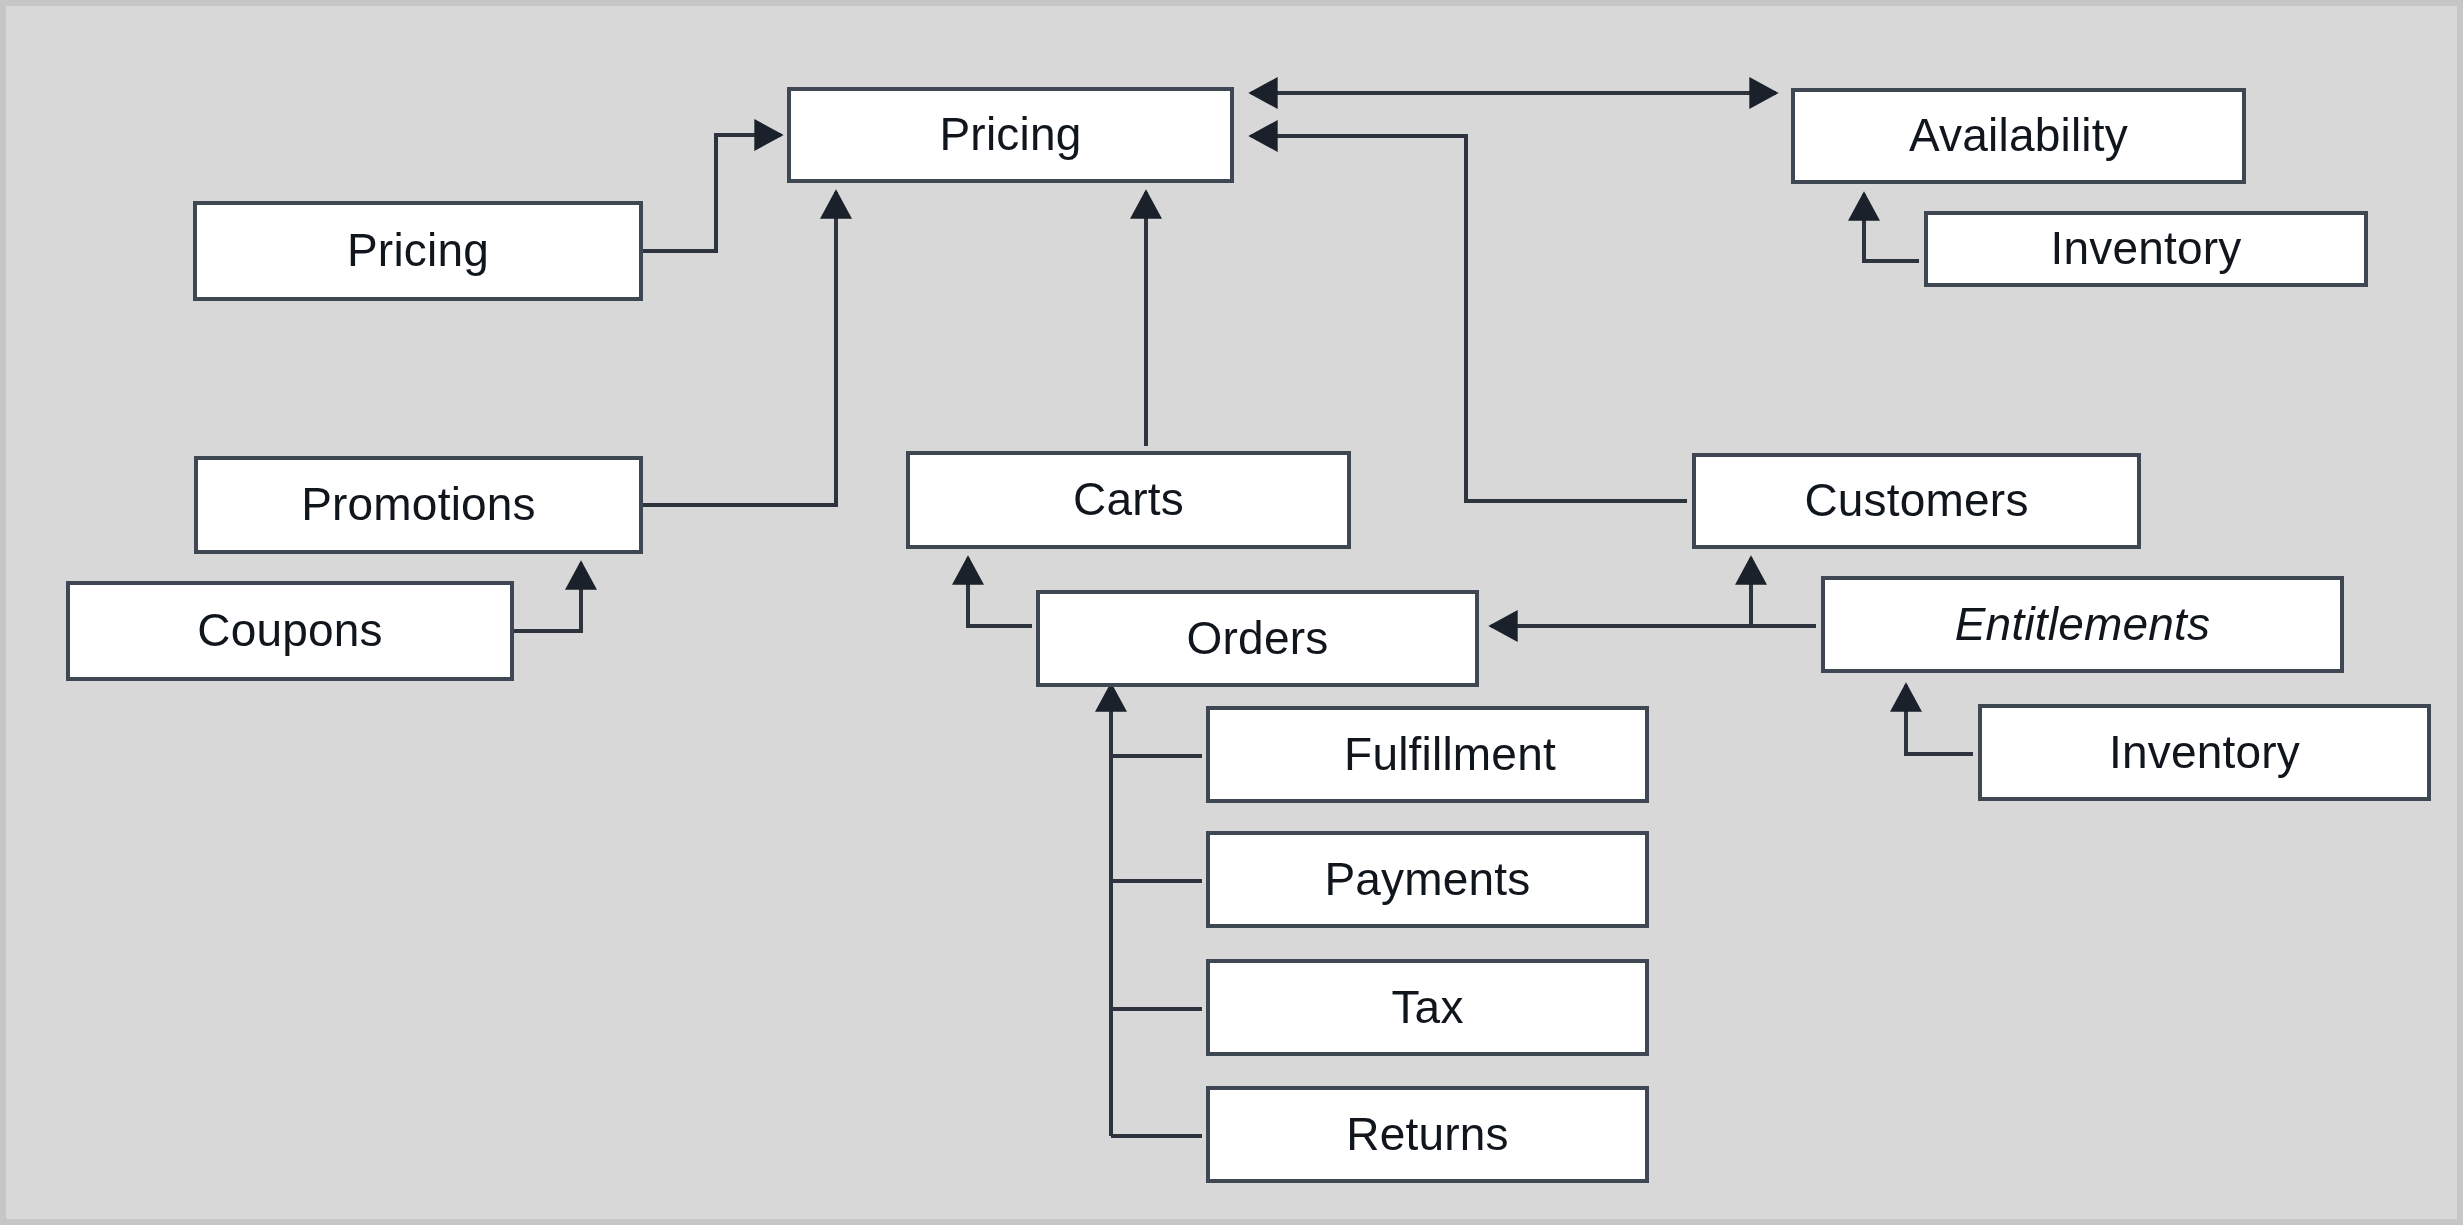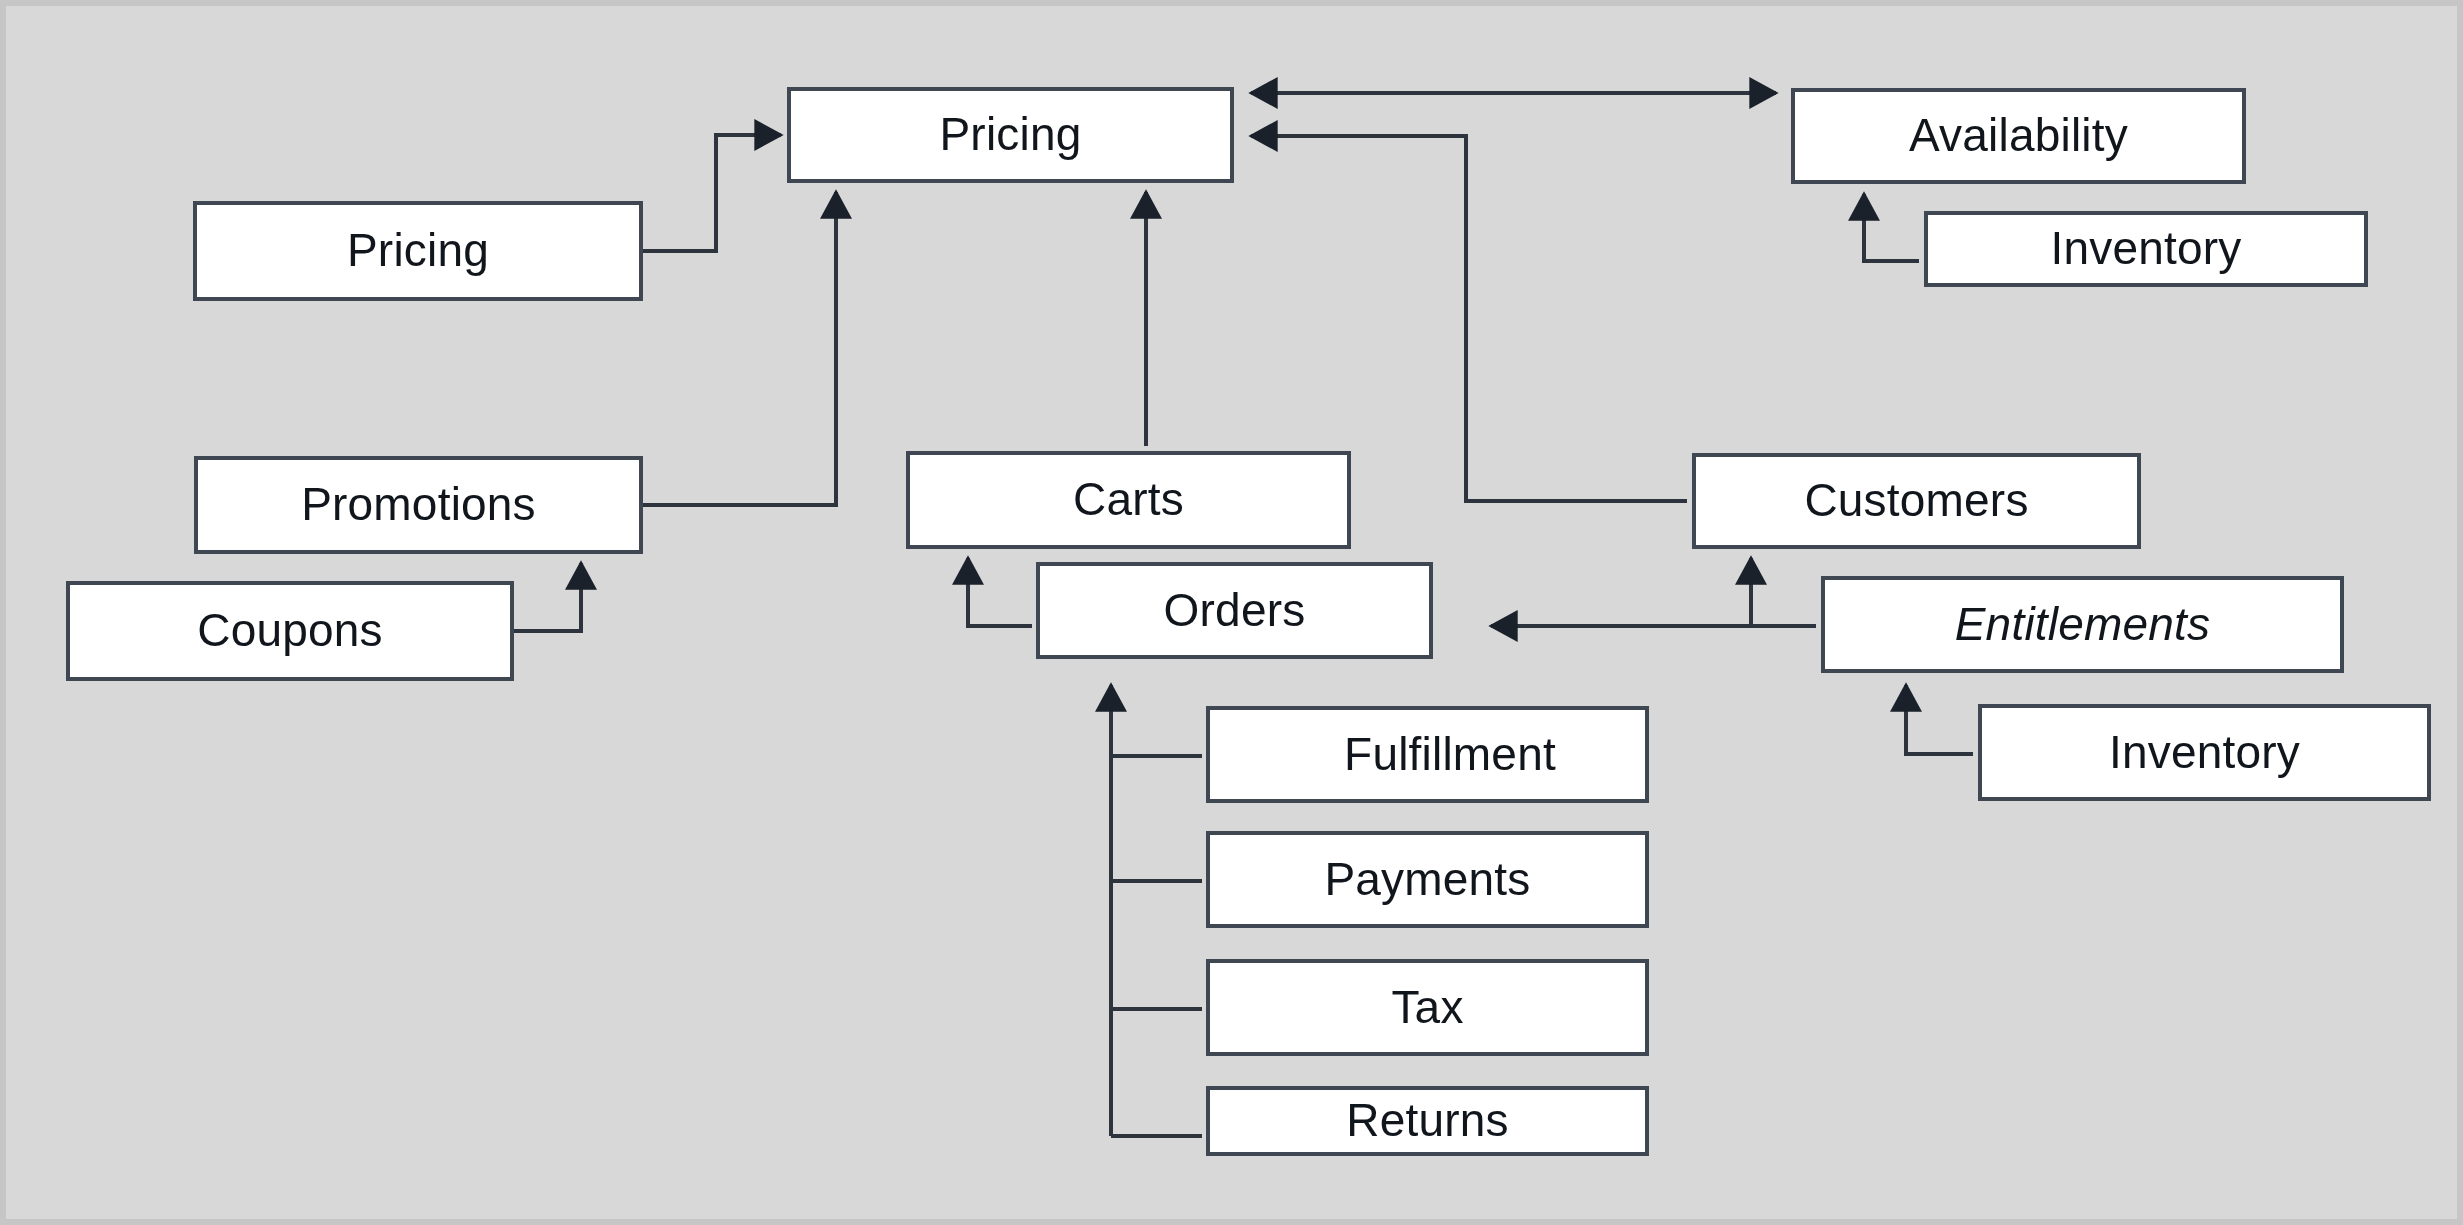--- a/index.html
+++ b/index.html
@@ -112,21 +112,21 @@
   </div>
 
   <div class="node" style="left:60px;top:575px;width:448px;height:100px;">
     <span class="label">Coupons</span>
   </div>
 
   <div class="node" style="left:900px;top:445px;width:445px;height:98px;">
     <span class="label">Carts</span>
   </div>
 
-  <div class="node" style="left:1030px;top:556px;width:397px;height:97px;">
+  <div class="node" style="left:1030px;top:584px;width:443px;height:97px;">
     <span class="label">Orders</span>
   </div>
 
   <div class="node" style="left:1686px;top:447px;width:449px;height:96px;">
     <span class="label">Customers</span>
   </div>
 
   <div class="node" style="left:1815px;top:570px;width:523px;height:97px;font-style:italic;">
     <span class="label">Entitlements</span>
   </div>
@@ -140,17 +140,17 @@
   </div>
 
   <div class="node" style="left:1200px;top:825px;width:443px;height:97px;">
     <span class="label">Payments</span>
   </div>
 
   <div class="node" style="left:1200px;top:953px;width:443px;height:97px;">
     <span class="label">Tax</span>
   </div>
 
-  <div class="node" style="left:1200px;top:1080px;width:443px;height:70px;">
+  <div class="node" style="left:1200px;top:1080px;width:443px;height:97px;">
     <span class="label">Returns</span>
   </div>
 
 </div>
 
 </body></html>

